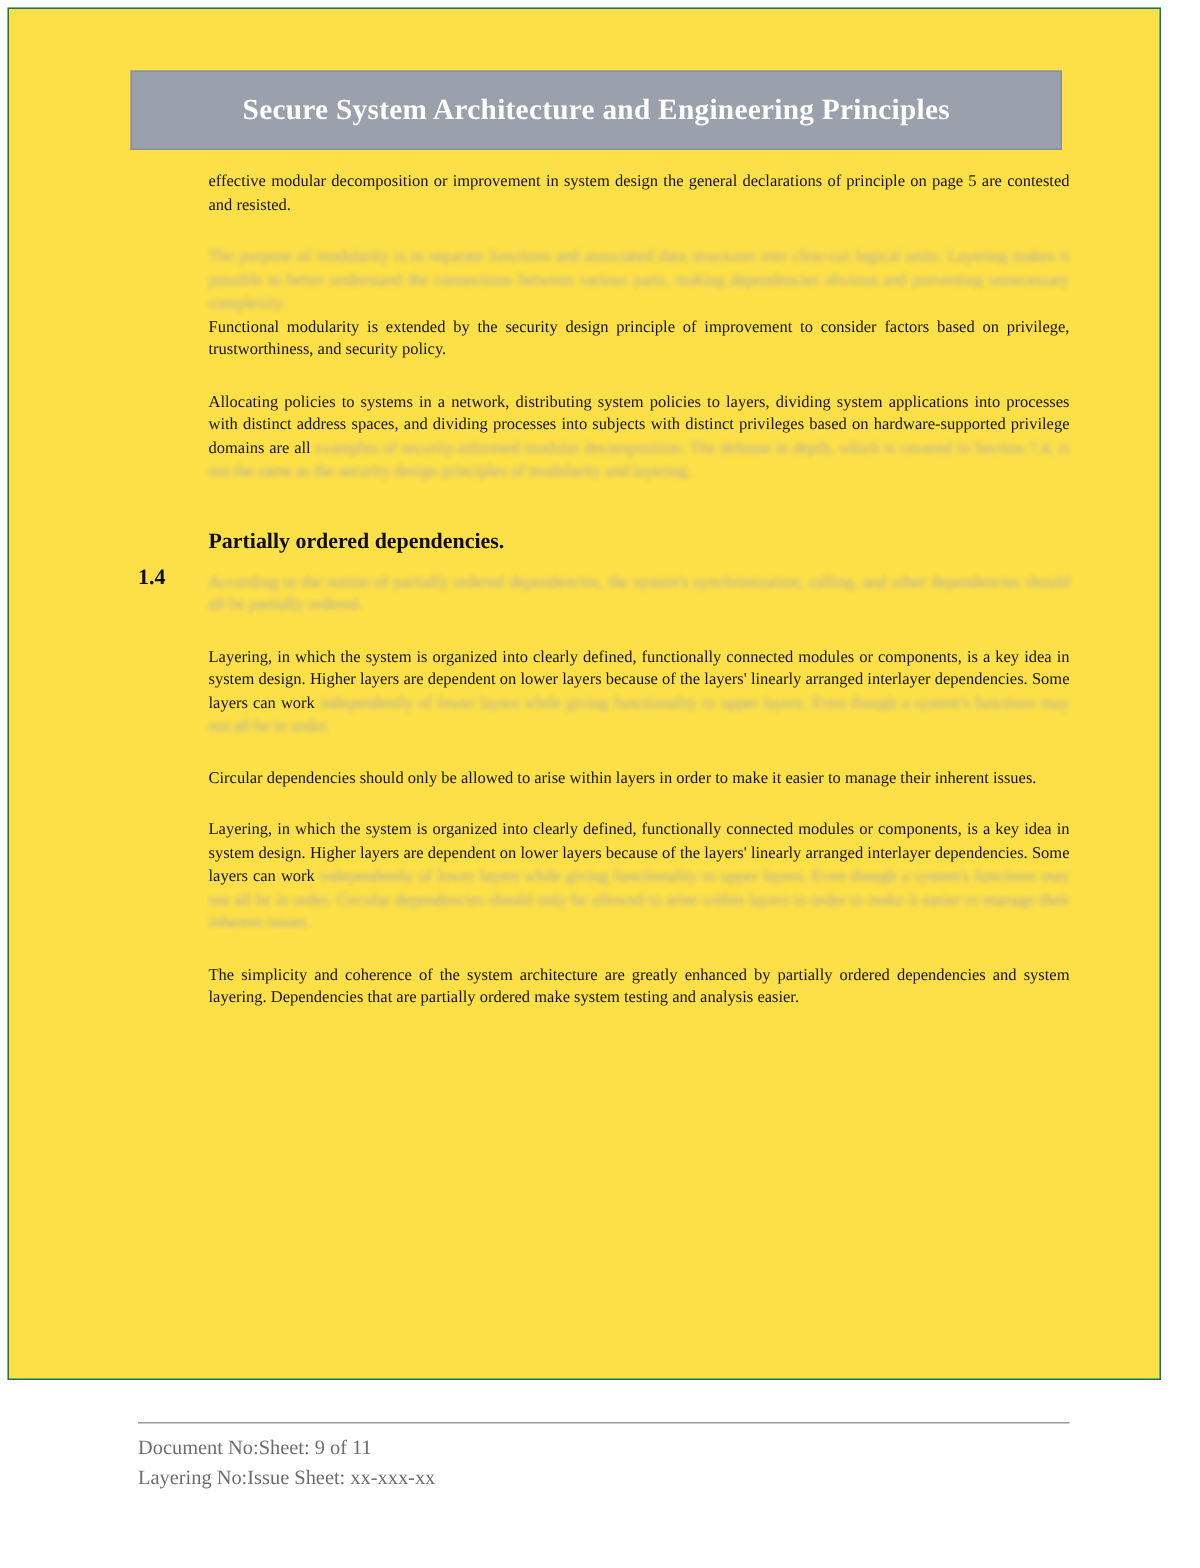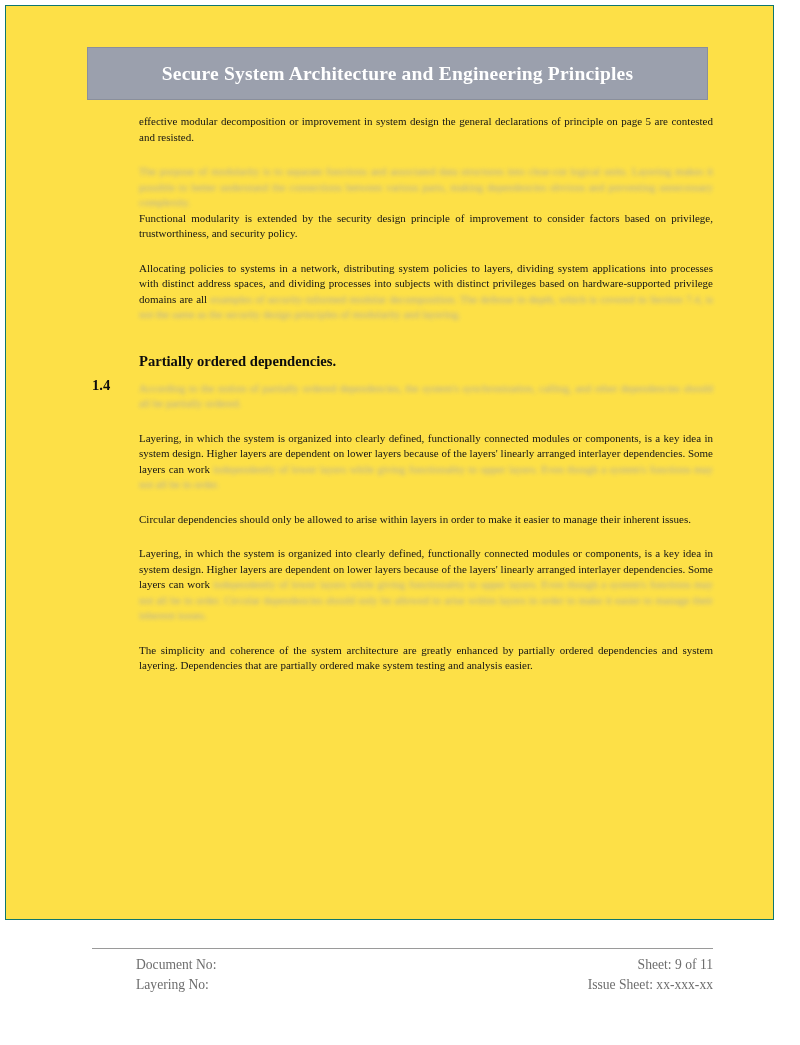--- a/index.html
+++ b/index.html
@@ -109,23 +109,22 @@
     width: 100%;
   }
   #footer .rows {
     margin-top: 6px;
     color: #6d6d6d;
     font-size: 13.6px;
     line-height: 1.47;
   }
   #footer .frow {
     display: flex;
-    justify-content: space-between;
+    justify-content: flex-start;
     align-items: baseline;
-    margin-left: 44px;
   }
   #footer .fleft { text-align: left; }
   #footer .fright { text-align: right; }
 </style>
 </head>
 <body>
 
 <div id="page-sheet">
 
   <div id="header-banner">

